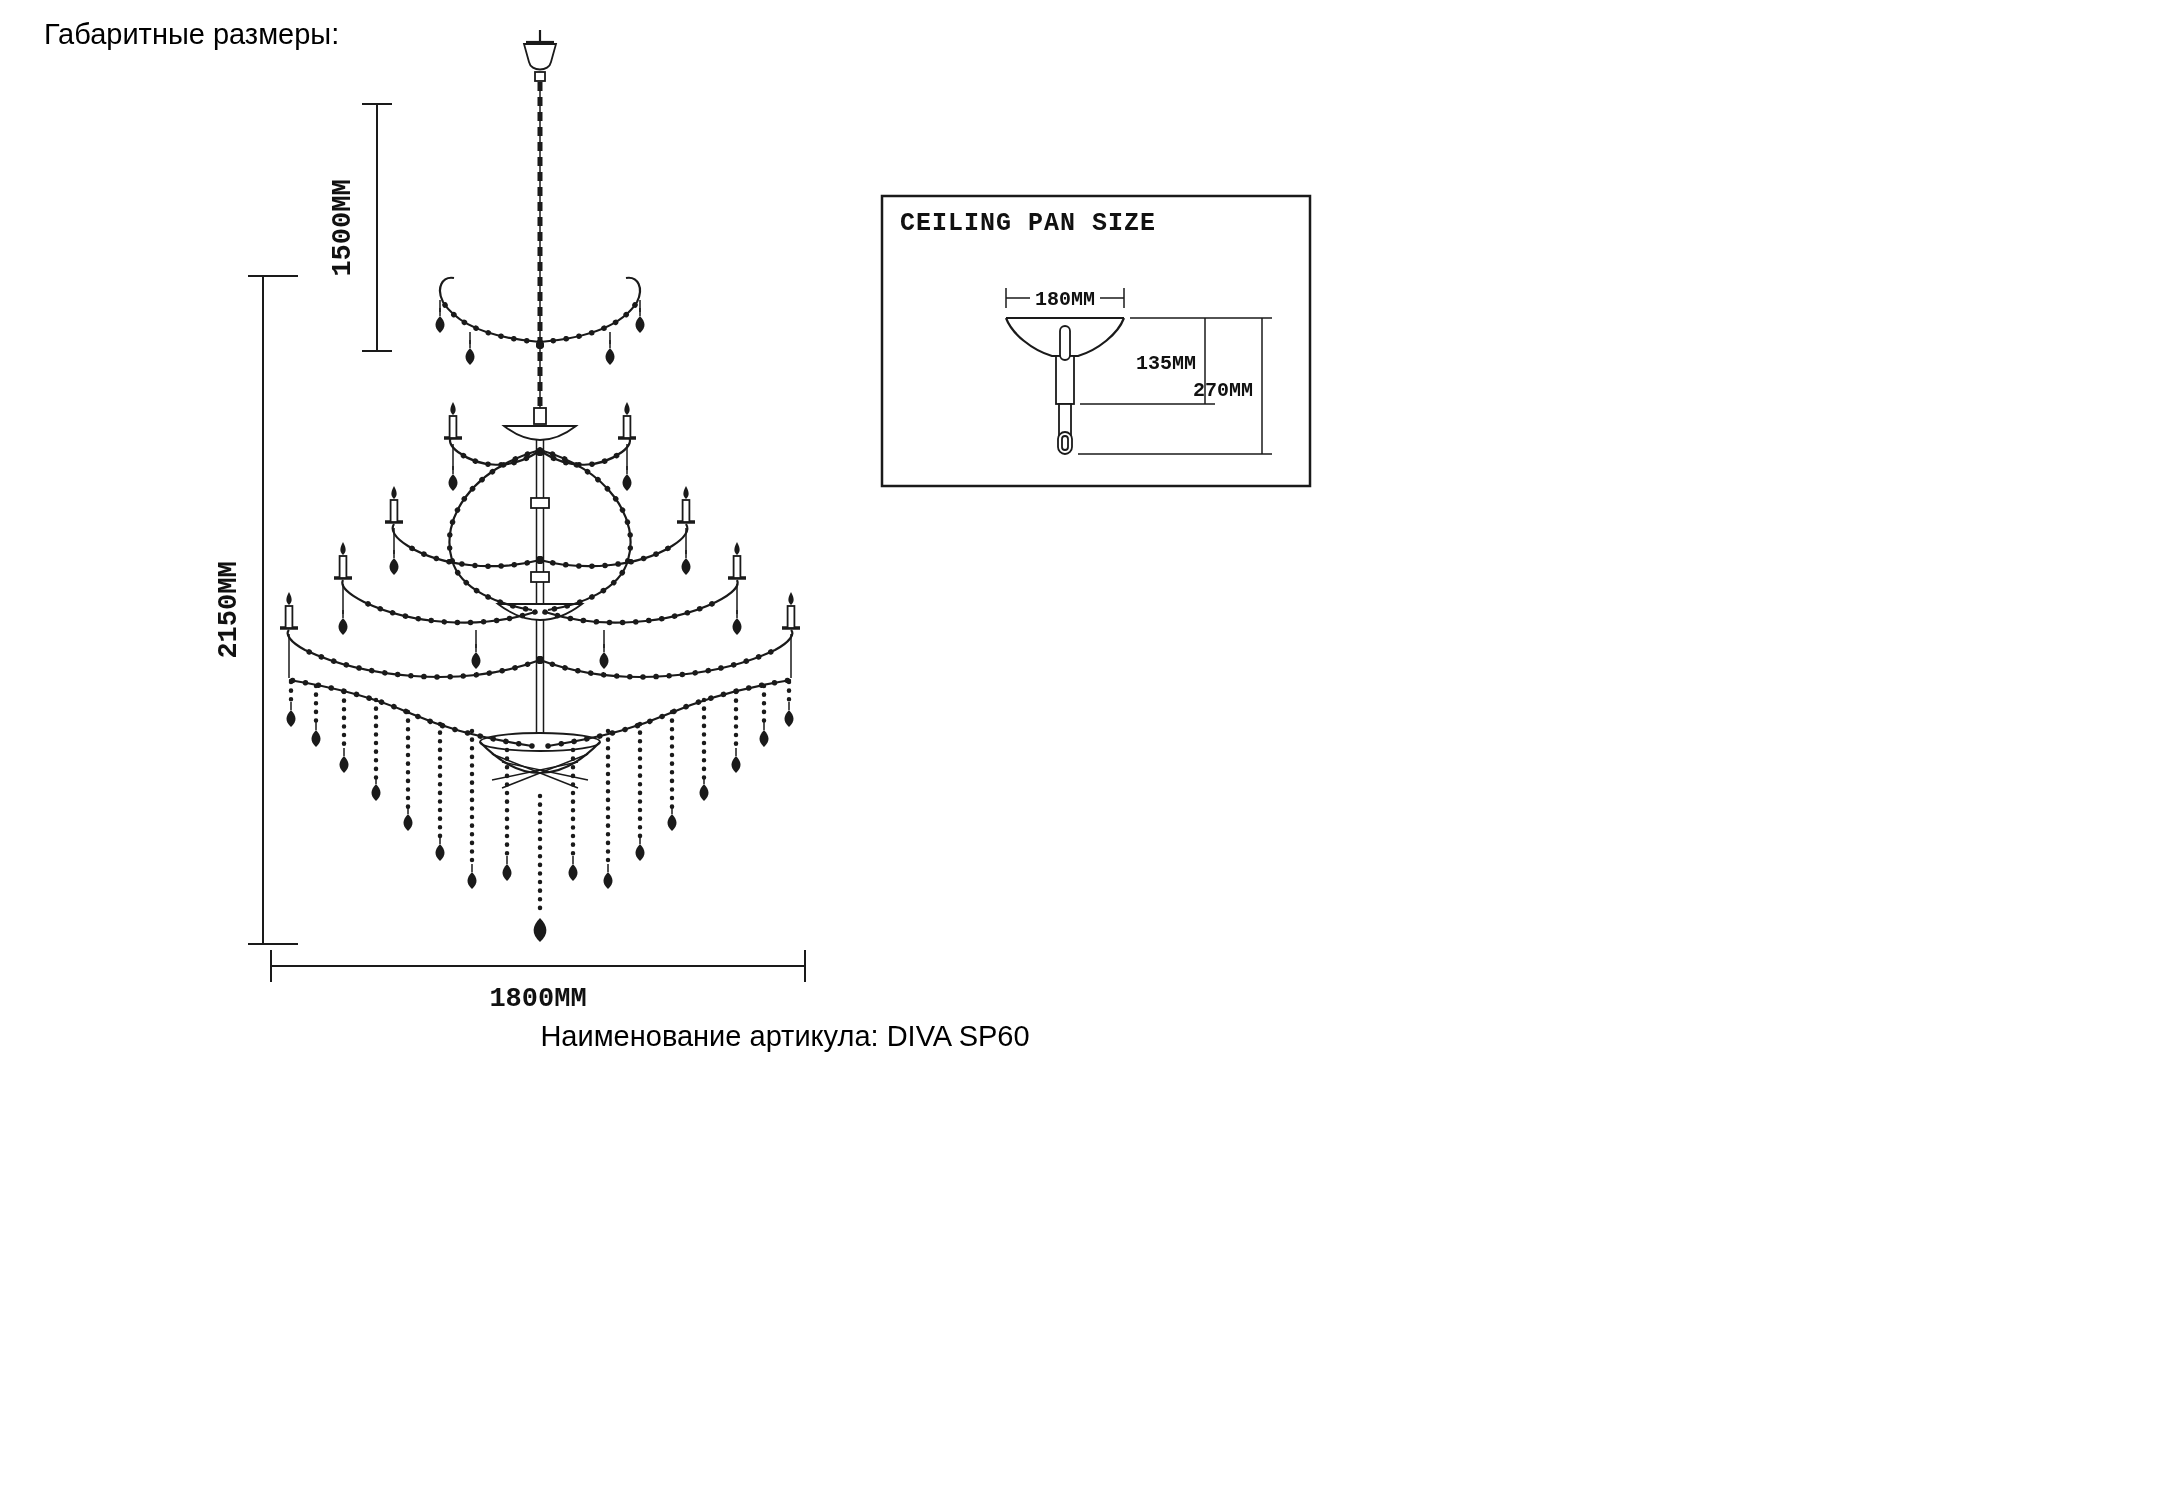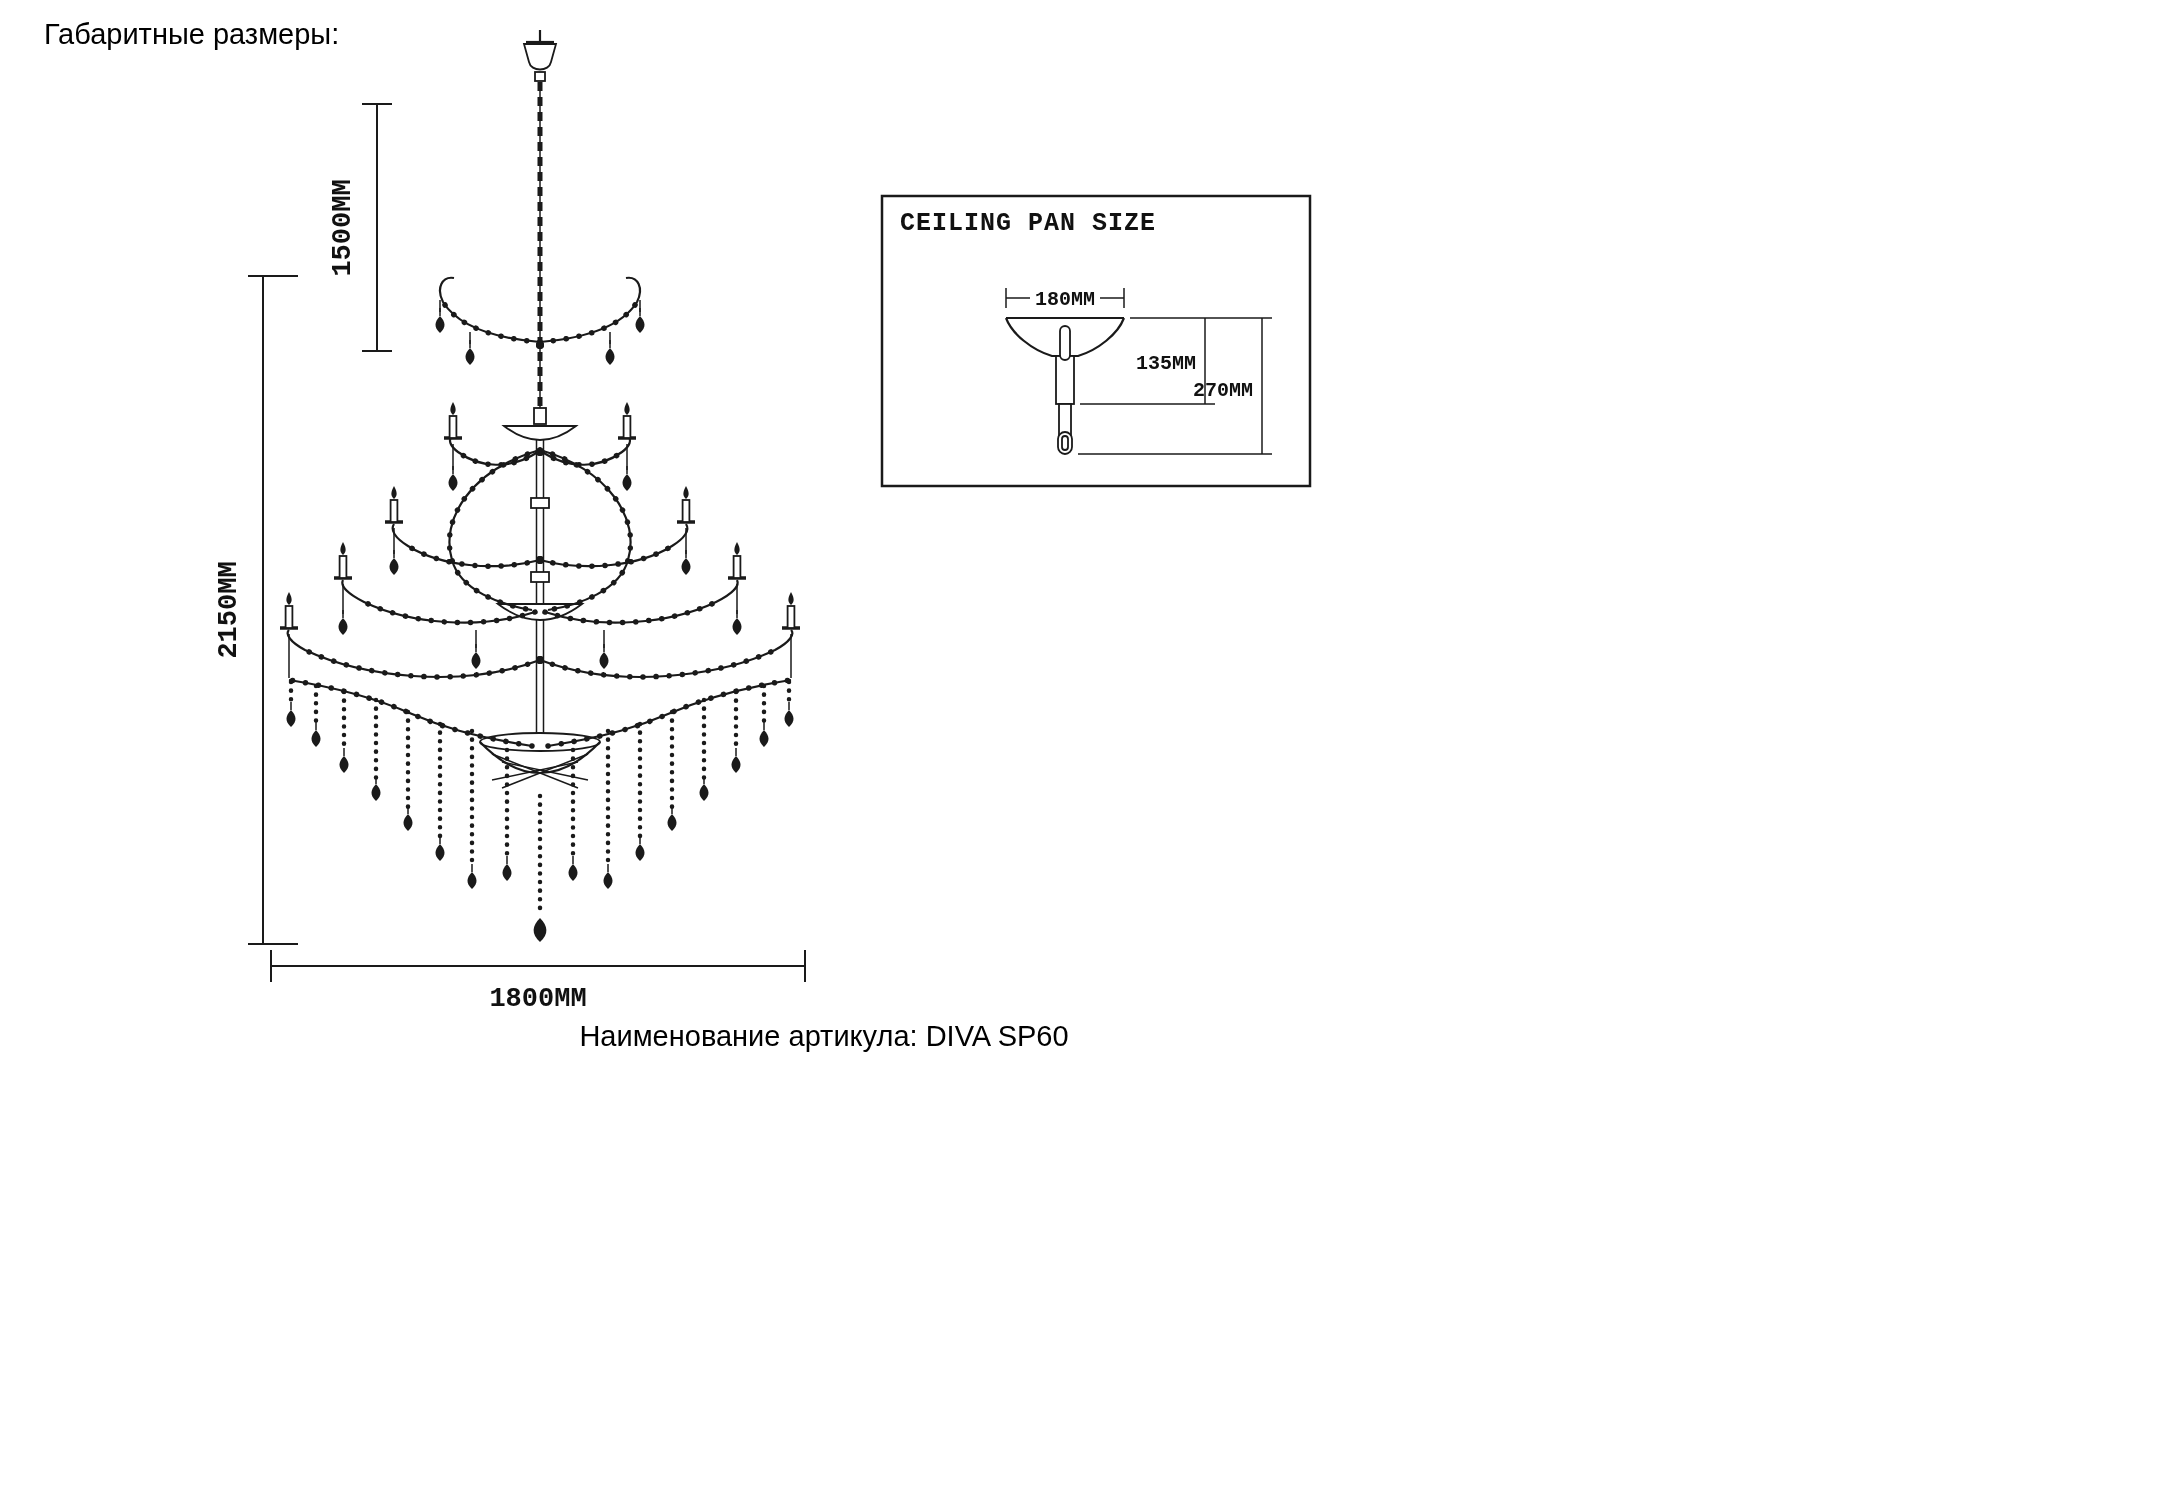--- a/index.html
+++ b/index.html
@@ -1,20 +1,20 @@
 <!DOCTYPE html>
 <html><head>
 <meta charset="utf-8">
 <style>
   html,body{margin:0;padding:0;background:#ffffff;}
   #page{position:relative;width:2174px;height:1164px;background:#fff;overflow:hidden;
         font-family:"Liberation Sans",sans-serif;color:#111;}
   .abs{position:absolute;}
   #title{left:44px;top:18px;font-size:29px;color:#000;}
-  #caption{left:824px;top:1020px;transform:translateX(-50%);font-size:29px;color:#000;white-space:nowrap;}
+  #caption{left:785px;top:1020px;transform:translateX(-50%);font-size:29px;color:#000;white-space:nowrap;}
   svg{position:absolute;left:0;top:0;}
   .ln{stroke:#1a1a1a;fill:none;stroke-width:2.2;}
   .lnthin{stroke:#1a1a1a;fill:none;stroke-width:1.5;}
   .wh{fill:#ffffff;stroke:#1a1a1a;stroke-width:1.8;}
   .crystal{fill:#1a1a1a;stroke:none;}
   .beads{stroke:#1a1a1a;fill:none;stroke-width:5.5;stroke-dasharray:0.1 13;stroke-linecap:round;}
   .bstr{stroke:#1a1a1a;fill:none;stroke-width:4.5;stroke-dasharray:0.1 8.5;stroke-linecap:round;}
   .chain{stroke:#1a1a1a;fill:none;stroke-width:5;stroke-dasharray:9 6;}
   .dim{stroke:#1a1a1a;stroke-width:2;fill:none;}
   text.mono{font-family:"Liberation Mono","DejaVu Sans Mono",monospace;fill:#111;font-weight:700;}

